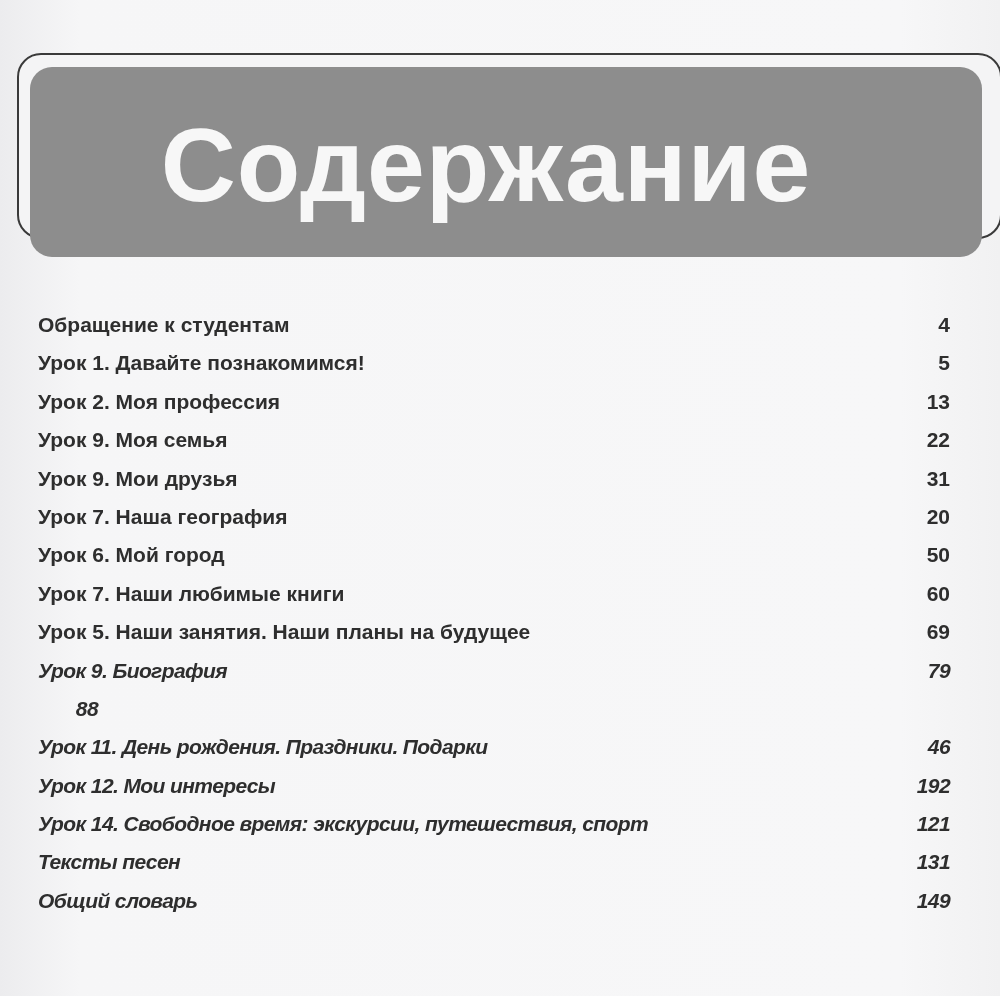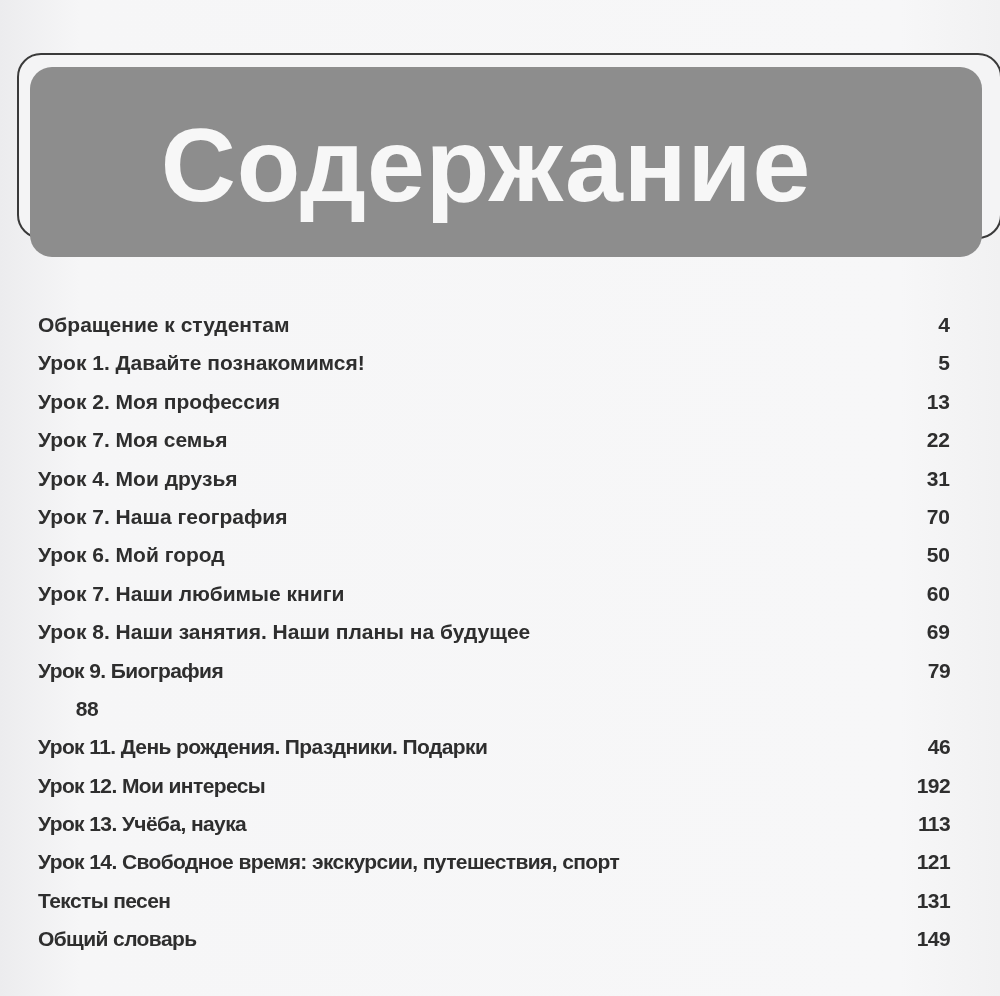--- a/index.html
+++ b/index.html
@@ -77,20 +77,21 @@
     }
     .toc-row .page {
       text-align: right;
       min-width: 60px;
     }
     .toc-row.narrow .title,
     .toc-row.narrow .page {
       font-family: "Liberation Sans", sans-serif;
       letter-spacing: -0.6px;
       transform-origin: left center;
+      font-style: italic;
     }
   </style>
 </head>
 <body>
 
 <div class="page-bg"></div>
 
 <div class="banner-outline"></div>
 <div class="banner-fill">
   <span class="banner-title">Содержание</span>
@@ -103,63 +104,59 @@
   </li>
   <li class="toc-row">
     <span class="title">Урок 1. Давайте познакомимся!</span>
     <span class="page">5</span>
   </li>
   <li class="toc-row">
     <span class="title">Урок 2. Моя профессия</span>
     <span class="page">13</span>
   </li>
   <li class="toc-row">
-    <span class="title">Урок 7. Моя семья</span>
+    <span class="title">Урок 9. Моя семья</span>
     <span class="page">22</span>
   </li>
   <li class="toc-row">
-    <span class="title">Урок 4. Мои друзья</span>
+    <span class="title">Урок 9. Мои друзья</span>
     <span class="page">31</span>
   </li>
   <li class="toc-row">
     <span class="title">Урок 7. Наша география</span>
-    <span class="page">70</span>
+    <span class="page">20</span>
   </li>
   <li class="toc-row">
     <span class="title">Урок 6. Мой город</span>
     <span class="page">50</span>
   </li>
   <li class="toc-row">
     <span class="title">Урок 7. Наши любимые книги</span>
     <span class="page">60</span>
   </li>
   <li class="toc-row">
-    <span class="title">Урок 8. Наши занятия. Наши планы на будущее</span>
+    <span class="title">Урок 5. Наши занятия. Наши планы на будущее</span>
     <span class="page">69</span>
   </li>
   <li class="toc-row narrow">
     <span class="title">Урок 9. Биография</span>
     <span class="page">79</span>
   </li>
   <li class="toc-row narrow">
     <span class="page">88</span>
   </li>
   <li class="toc-row narrow">
     <span class="title">Урок 11. День рождения. Праздники. Подарки</span>
     <span class="page">46</span>
   </li>
   <li class="toc-row narrow">
     <span class="title">Урок 12. Мои интересы</span>
     <span class="page">192</span>
   </li>
   <li class="toc-row narrow">
-    <span class="title">Урок 13. Учёба, наука</span>
-    <span class="page">113</span>
-  </li>
-  <li class="toc-row narrow">
     <span class="title">Урок 14. Свободное время: экскурсии, путешествия, спорт</span>
     <span class="page">121</span>
   </li>
   <li class="toc-row narrow">
     <span class="title">Тексты песен</span>
     <span class="page">131</span>
   </li>
   <li class="toc-row narrow">
     <span class="title">Общий словарь</span>
     <span class="page">149</span>

